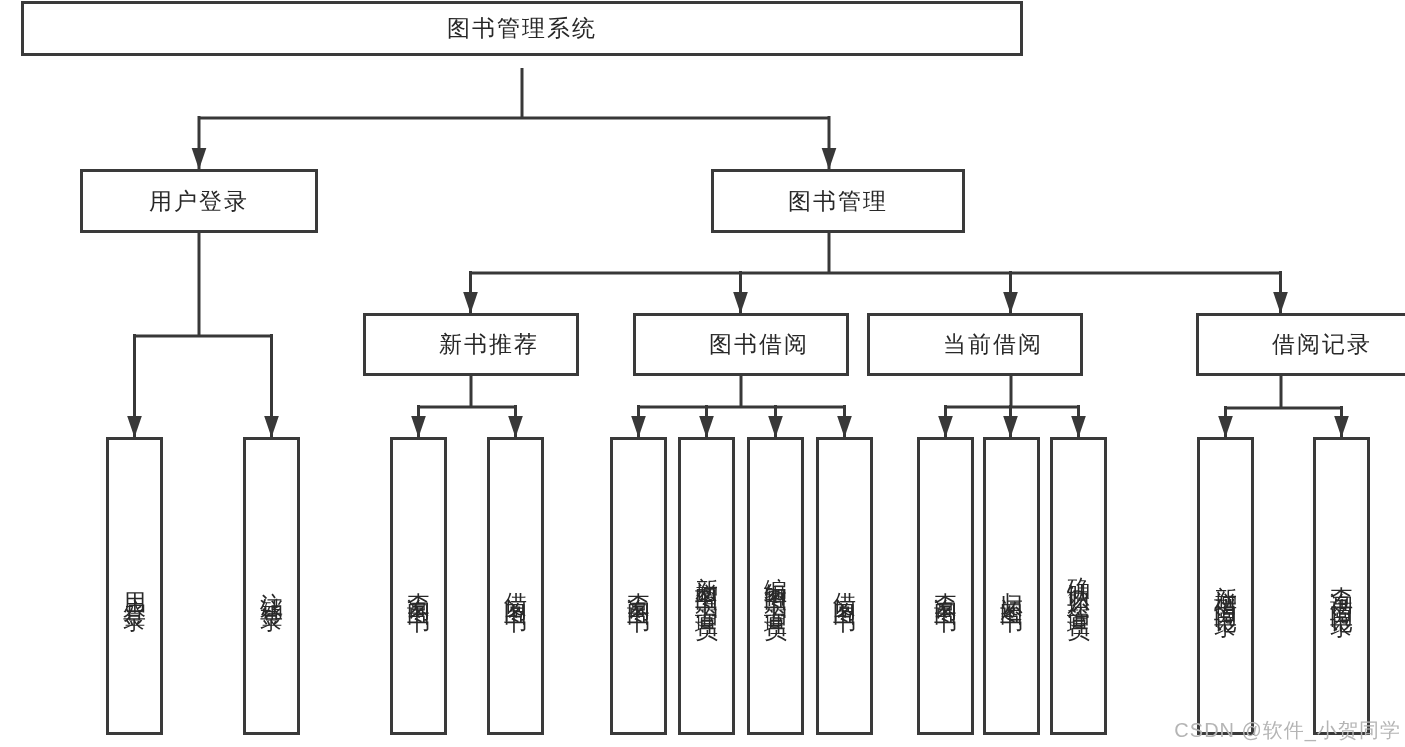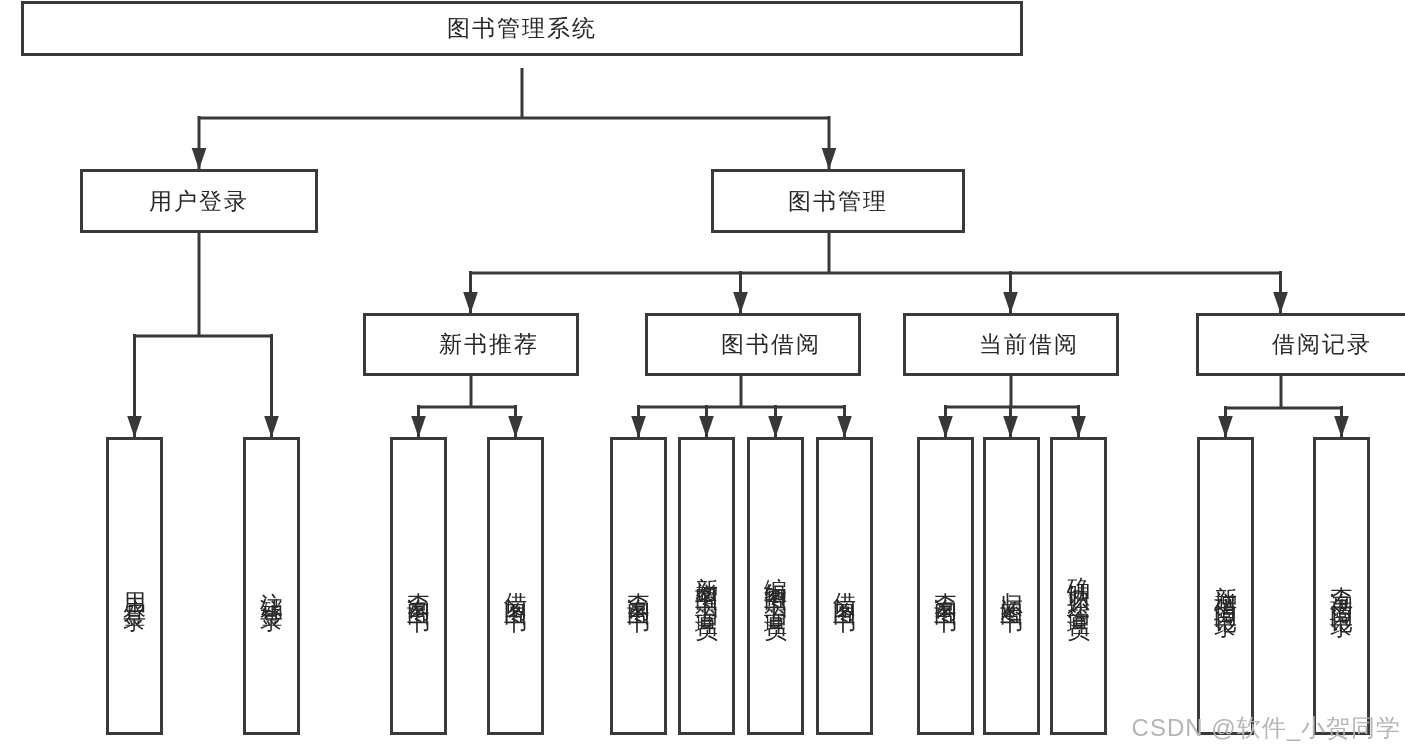--- a/index.html
+++ b/index.html
@@ -26,22 +26,22 @@
     font-size: 23px;
     letter-spacing: 2px;
     white-space: nowrap;
     line-height: 1;
   }
   .root  { left: 21px;  top: 1px;  width: 1002px; height: 55px; }
   .l2a   { left: 80px;  top: 169px; width: 238px;  height: 64px; }
   .l2b   { left: 711px; top: 169px; width: 254px;  height: 64px; }
   .l3    { top: 313px; height: 63px; width: 216px; padding-left: 36px; }
   .l3a   { left: 363px;  }
-  .l3b   { left: 633px; margin-left: 12px;  }
-  .l3c   { left: 903px;  }
+  .l3b   { left: 633px;  }
+  .l3c   { left: 867px;  }
   .l3d   { left: 1196px; }
   .leaf  { top: 437px; height: 298px; width: 57px; }
   .vlabel {
     writing-mode: vertical-rl;
     text-orientation: mixed;
     font-size: 23px;
     letter-spacing: 6px;
     line-height: 1;
     color: #282828;
   }
@@ -55,21 +55,21 @@
   .lf8  { left: 816px;  }
   .lf9  { left: 917px;  }
   .lf10 { left: 983px;  }
   .lf11 { left: 1050px; }
   .lf12 { left: 1197px; }
   .lf13 { left: 1313px; }
   .watermark {
     position: absolute;
     right: 4px;
     bottom: 3px;
-    font-size: 24px;
+    font-size: 20px;
     color: #b5b5b5;
     letter-spacing: 1px;
     white-space: nowrap;
   }
 </style>
 </head>
 <body>
 
 <div class="canvas">
 

